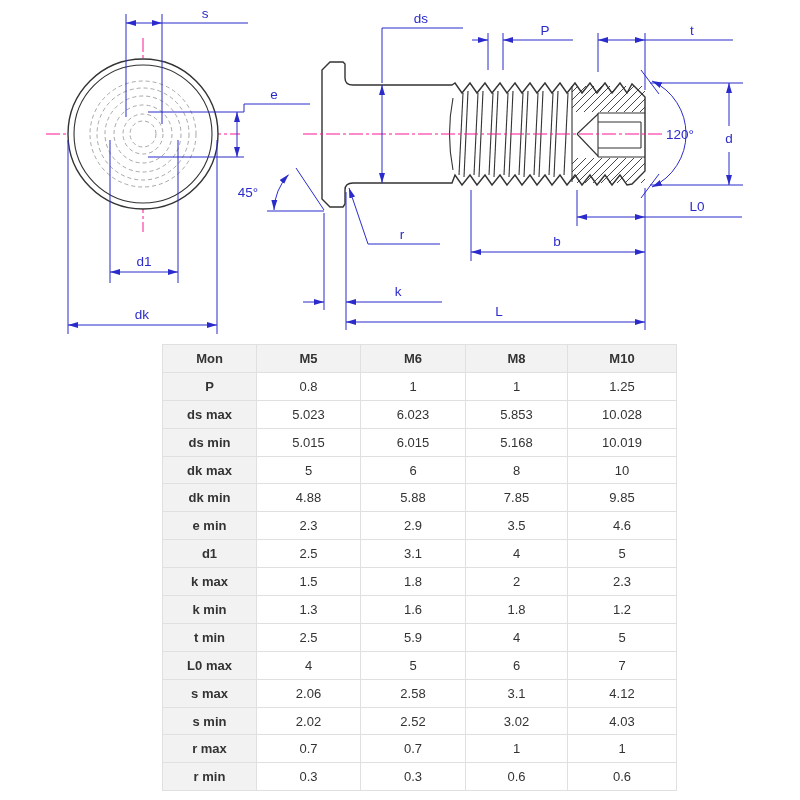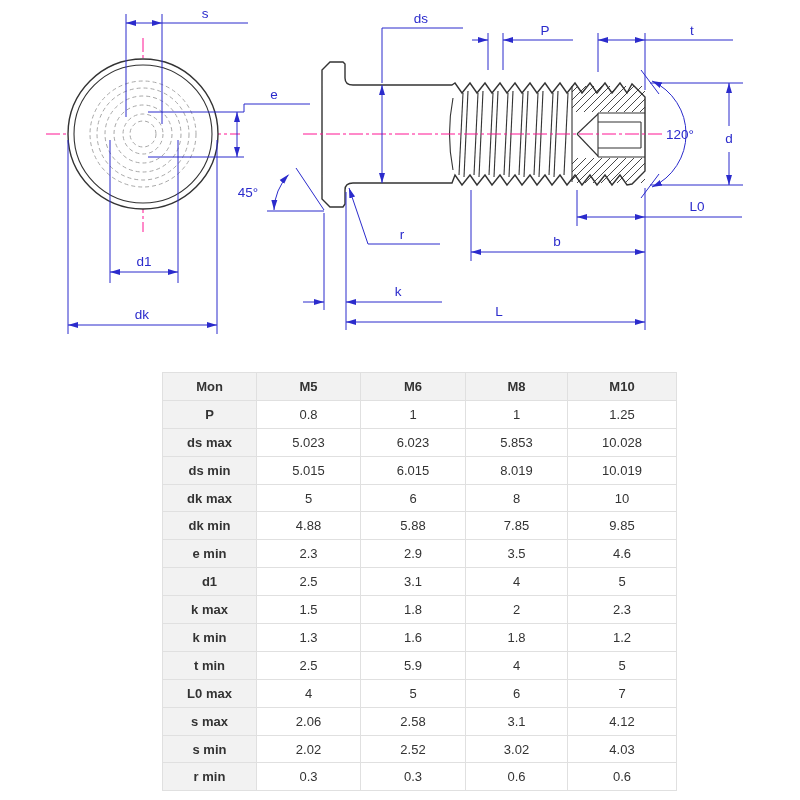--- a/index.html
+++ b/index.html
@@ -7,21 +7,21 @@
          font-family:"Liberation Sans", sans-serif;}
   svg{position:absolute;left:0;top:0;}
   svg text{font-family:"Liberation Sans", sans-serif;font-size:13.5px;fill:var(--c-dim);}
   .dim{stroke:var(--c-dim);stroke-width:1;fill:none;}
   .outline{stroke:var(--c-outline);stroke-width:1.4;fill:#fff;}
   .thin{stroke:var(--c-outline);stroke-width:1.1;fill:none;}
   .center{stroke:var(--c-center);stroke-width:1;fill:none;stroke-dasharray:14 3 3 3;}
   .hid{stroke:var(--c-hidden);stroke-width:1;fill:none;stroke-dasharray:4 3;}
   
   #spec{position:absolute;left:162px;top:344px;width:514px;border-collapse:collapse;
-        table-layout:fixed;font-size:13px;color:#333;margin-top:28px;}
+        table-layout:fixed;font-size:13px;color:#333;}
   #spec th,#spec td{border:1px solid #e0e0e0;height:26.9px;text-align:center;
         padding:0;vertical-align:middle;}
   #spec th{background:#f2f2f2;font-weight:bold;}
   #spec td.rowlabel{background:#f2f2f2;font-weight:bold;}
   #spec td{background:#fff;font-weight:normal;}
 </style>
 </head>
 <body>
 
 <div id="stage">
@@ -238,21 +238,21 @@
           <td class="rowlabel">ds max</td>
           <td>5.023</td>
           <td>6.023</td>
           <td>5.853</td>
           <td>10.028</td>
         </tr>
         <tr>
           <td class="rowlabel">ds min</td>
           <td>5.015</td>
           <td>6.015</td>
-          <td>8.019</td>
+          <td>5.168</td>
           <td>10.019</td>
         </tr>
         <tr>
           <td class="rowlabel">dk max</td>
           <td>5</td>
           <td>6</td>
           <td>8</td>
           <td>10</td>
         </tr>
         <tr>
@@ -312,20 +312,27 @@
           <td>4.12</td>
         </tr>
         <tr>
           <td class="rowlabel">s min</td>
           <td>2.02</td>
           <td>2.52</td>
           <td>3.02</td>
           <td>4.03</td>
         </tr>
         <tr>
+          <td class="rowlabel">r max</td>
+          <td>0.7</td>
+          <td>0.7</td>
+          <td>1</td>
+          <td>1</td>
+        </tr>
+        <tr>
           <td class="rowlabel">r min</td>
           <td>0.3</td>
           <td>0.3</td>
           <td>0.6</td>
           <td>0.6</td>
         </tr>
       </tbody>
   </table>
 
 </div>

